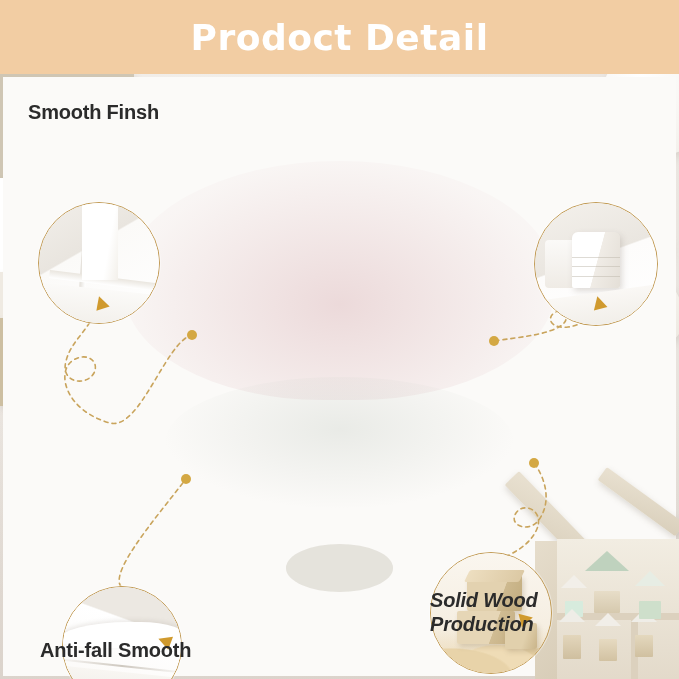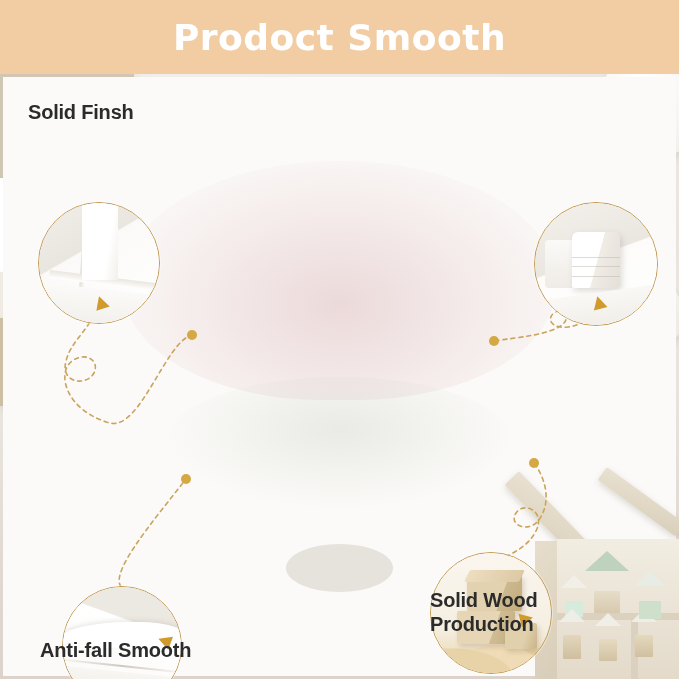--- a/index.html
+++ b/index.html
@@ -206,32 +206,32 @@
 
   
   .label {
     position:absolute; color:#2B2B2B; font-size:20px; font-weight:bold;
     line-height:1.22; font-family:"Liberation Sans", sans-serif;
     letter-spacing:-.2px; white-space:pre-line;
   }
   #lbl-smooth { left:28px; top:100px; }
   #lbl-thick  { left:531px; top:100px; }
   #lbl-anti   { left:40px; top:638px; }
-  #lbl-solid  { left:430px; top:588px; }
+  #lbl-solid  { left:430px; top:588px;font-style:italic; }
 
   svg.connector { position:absolute; left:0; top:0; width:679px; height:679px;
     pointer-events:none; overflow:visible; }
 </style>
 </head>
 <body>
 
 <div id="stage">
 
   <div class="banner">
-    <div class="banner-title">Prodoct Smooth</div>
+    <div class="banner-title">Prodoct Detail</div>
   </div>
 
   <div class="scene">
     <div class="wall-shade"></div>
 
     <div class="plate" style="right:-34px; top:-30px; width:112px; height:112px;"></div>
     <div class="plate" style="right:24px; top:46px; width:74px; height:74px; background:radial-gradient(circle at 40% 32%,#FFFFFF,#EDE9E2);"></div>
     <div class="leafy" style="right:8px; top:150px; width:56px; height:52px; border-radius:40% 60% 45% 55% / 55% 45% 60% 40%; transform:rotate(-12deg);"></div>
     <div class="leafy" style="right:-4px; top:208px; width:60px; height:66px; border-radius:50% 40% 55% 45% / 45% 60% 40% 55%; transform:rotate(8deg);"></div>
     <div class="leafy" style="right:46px; top:192px; width:24px; height:36px; border-radius:50%; transform:rotate(20deg); opacity:.85;"></div>
@@ -498,18 +498,18 @@
         <div class="wblock" style="left:62%; top:58%; width:26%; height:22%;
                     background:linear-gradient(110deg,#E1D0AC 0 60%,#C9B48A 100%); border-radius:2px;"></div>
       </div>
     </div>
     <div class="arrow" style="left:520px; top:538px;
                 border-top:7px solid transparent; border-bottom:7px solid transparent;
                 border-left:13px solid #D09A2E; transform:rotate(-14deg);"></div>
 
   </div>
 
-  <div class="label" id="lbl-smooth">Solid Finsh</div>
+  <div class="label" id="lbl-smooth">Smooth Finsh</div>
   <div class="label" id="lbl-anti">Anti-fall Smooth</div>
   <div class="label" id="lbl-solid">Solid Wood
 Production</div>
 
 </div>
 
 </body></html>

